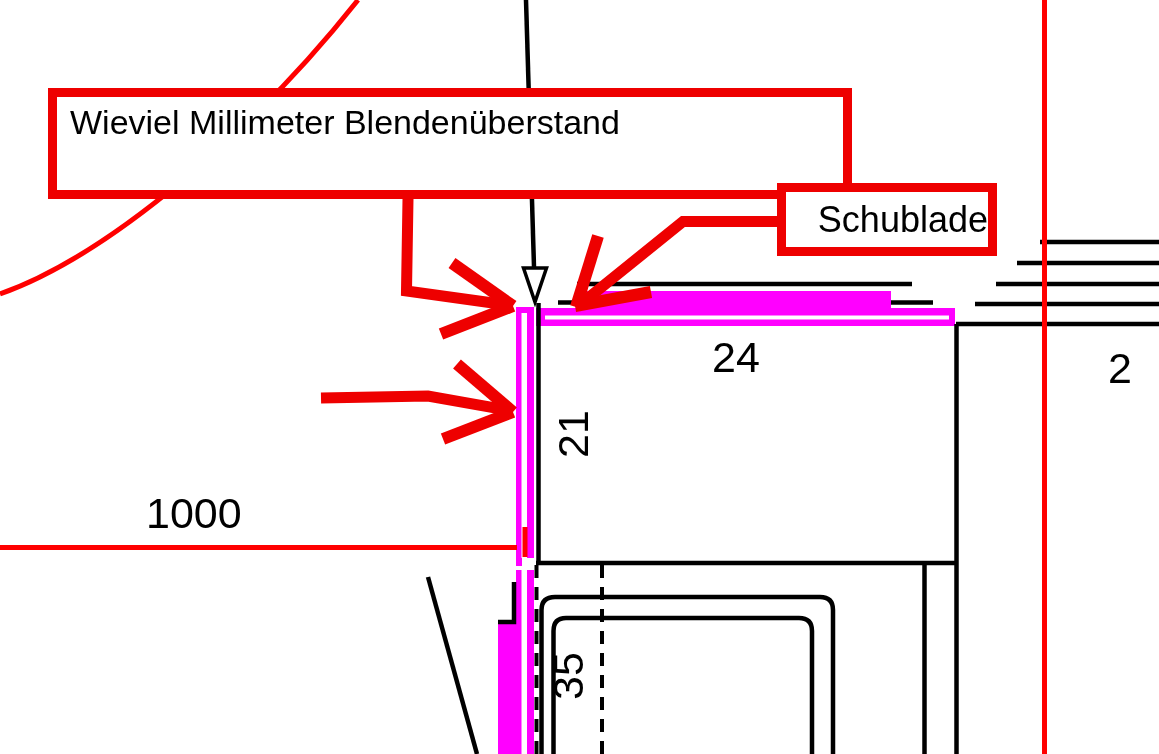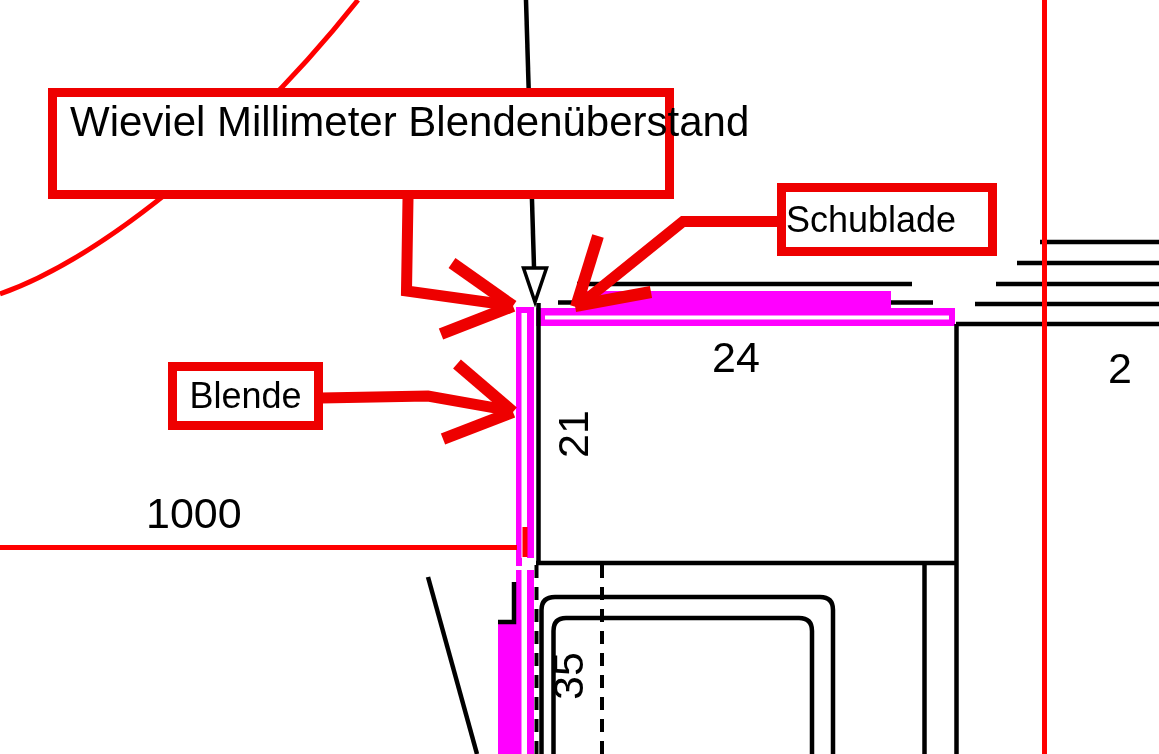--- a/index.html
+++ b/index.html
@@ -24,26 +24,26 @@
   .arrowb{stroke:var(--annotation-red);stroke-width:12;fill:none;}
   .mg{fill:var(--highlight);}
   .wht{fill:#ffffff;}
   .tri{fill:#ffffff;stroke:var(--line-black);stroke-width:3.5;}
   
   .callout{
     position:absolute;background:#ffffff;border:9px solid var(--annotation-red);
     color:#000;z-index:3;
   }
   .question{
-    left:48px;top:88px;width:626px;height:111px;
-    font-size:42px;line-height:42px;padding:4px 0 0 13px;white-space:nowrap;
+    left:48px;top:88px;width:804px;height:111px;
+    font-size:34px;line-height:42px;padding:4px 0 0 13px;white-space:nowrap;
   }
   .schublade{
     left:777px;top:183px;width:220px;height:73px;
-    font-size:36px;display:flex;align-items:center;justify-content:flex-start;
+    font-size:36px;display:flex;align-items:center;justify-content:flex-end;
   }
   .blende{
     left:168px;top:362px;width:155px;height:68px;
     font-size:36px;display:flex;align-items:center;justify-content:center;
   }
   
   .dim{
     position:absolute;color:#000;font-size:43px;line-height:1;z-index:2;
     white-space:nowrap;
   }
@@ -118,23 +118,20 @@
   </svg>
 
   <div class="callout question">
     <div>Wieviel Millimeter Blendenüberstand</div>
   </div>
 
   <div class="callout schublade">
     <span>Schublade</span>
   </div>
 
-  <div class="callout blende">
-    <span>Blende</span>
-  </div>
 
   <div class="dim d24">24</div>
   <div class="dim rot d21">21</div>
   <div class="dim d1000">1000</div>
   <div class="dim rot d35">35</div>
   <div class="dim d2r">2</div>
 
 </div>
 
 </body></html>

